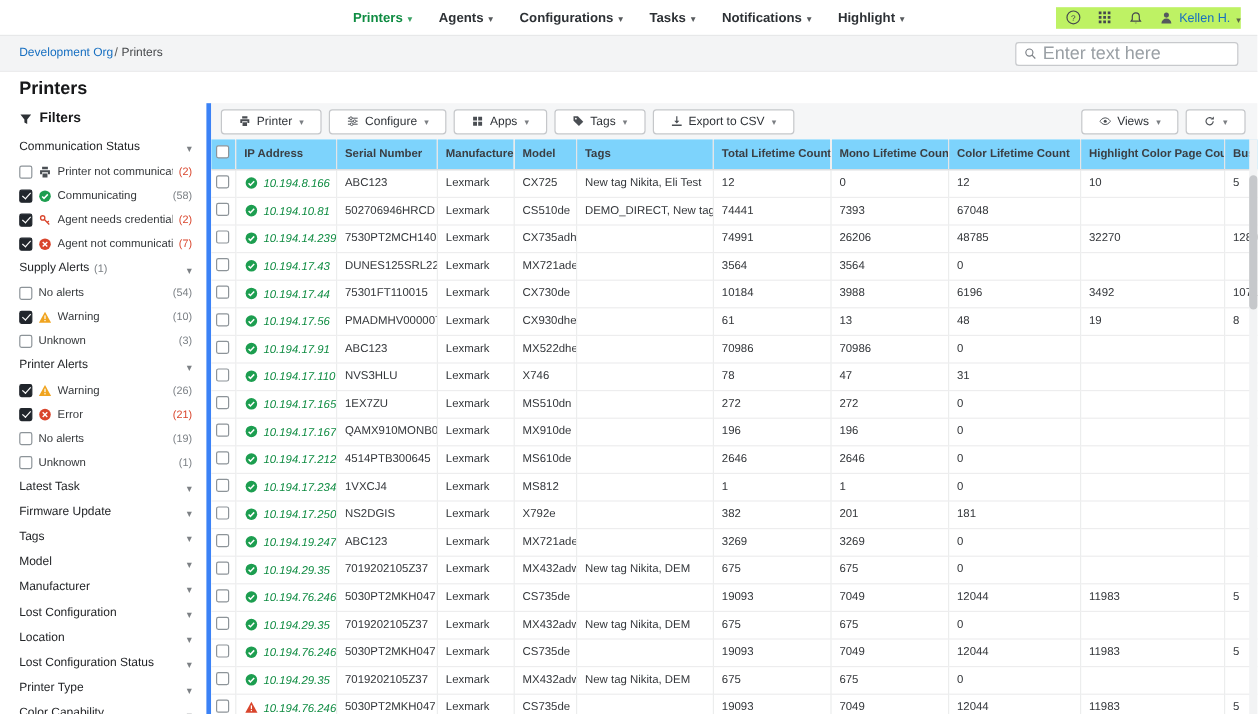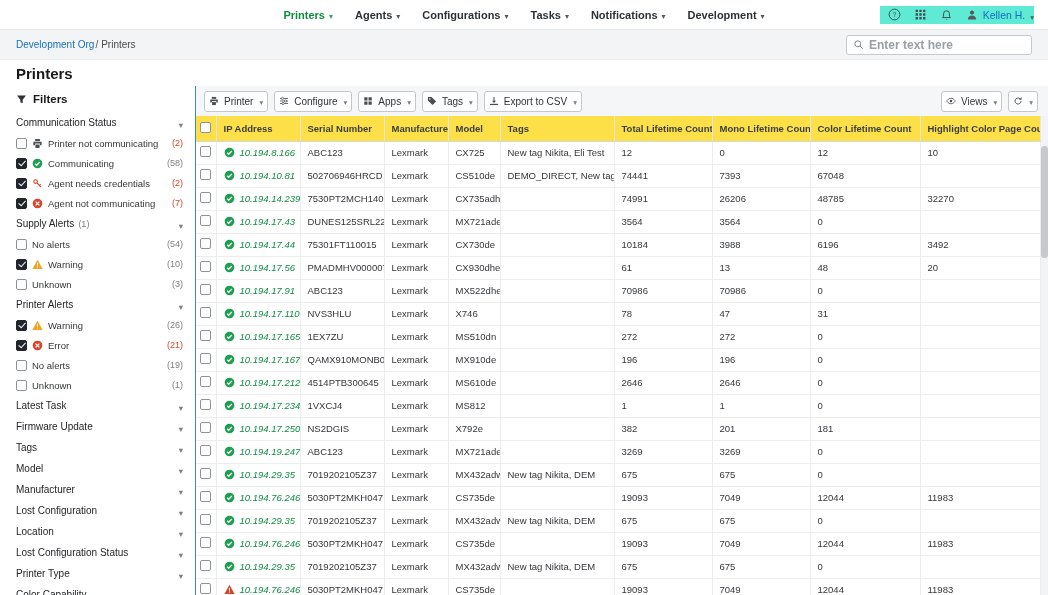--- a/index.html
+++ b/index.html
@@ -6,50 +6,50 @@
   html,body { width:1048px; height:595px; overflow:hidden; background:#fff;
     font-family:"Liberation Sans","DejaVu Sans",sans-serif; color:#222; }
   .app { width:1048px; height:595px; display:flex; flex-direction:column; }
 
   
   .topnav { height:30px; flex:none; display:flex; align-items:center; padding:0 14px;
     border-bottom:1px solid #e7e8e9; position:relative; background:#fff; z-index:5; }
   .nav-center { position:absolute; left:0; right:0; display:flex; justify-content:center; gap:22px; }
   .nav-item { display:flex; align-items:center; gap:4px; font-size:11px; font-weight:bold; color:#2d3135; cursor:pointer; }
   .nav-item.active { color:var(--green); }
-  .nav-right { margin-left:auto; display:flex; align-items:center; gap:13px; position:relative; z-index:2; background:#5eead4; padding-left:8px; }
+  .nav-right { margin-left:auto; display:flex; align-items:center; gap:13px; position:relative; z-index:2; background:#bef264; padding-left:8px; }
   .sic { width:13px; height:13px; color:#45494e; display:inline-block; cursor:pointer; }
   .sic.small { width:12px; height:12px; color:#55595e; }
   .user-chip { display:flex; align-items:center; gap:5px; cursor:pointer; }
   .user-name { font-size:10.5px; color:var(--blue); }
   .chev::after { content:"\25BE"; font-size:7.5px; color:currentColor; opacity:.8; line-height:1; display:inline-block; }
   .nav-item .chev::after { font-size:8px; }
   .user-chip .chev { color:#444; }
 
   
   .crumb-row { height:30px; flex:none; background:#f3f4f5; display:flex; align-items:center;
     justify-content:space-between; padding:0 16px; border-bottom:1px solid #ececed; }
   .breadcrumb { font-size:10px; }
   .crumb-org { color:var(--blue); text-decoration:none; cursor:pointer; }
   .crumb-sep { color:#555; margin:0 3px 0 1px; }
   .crumb-page { color:#47494c; }
   .search-box { width:186px; height:20px; background:#fff; border:1px solid #c7c9cc; border-radius:3px;
     display:flex; align-items:center; gap:5px; padding:0 6px; }
   .si { width:11px; height:11px; color:#7a7f85; flex:none; }
-  .search-box input { border:none; outline:none; background:transparent; font-size:12px; flex:1; min-width:0;
-    font-family:inherit; color:#333;font-weight:bold; }
+  .search-box input { border:none; outline:none; background:transparent; font-size:15px; flex:1; min-width:0;
+    font-family:inherit; color:#333; }
   .search-box input::placeholder { color:#9aa0a5; }
 
   .page-title { font-size:15px; font-weight:bold; color:#17181a; margin:5px 16px 3px; line-height:18px; flex:none; }
 
   
   .content { flex:1; min-height:0; display:flex; position:relative; }
 
   
-  .sidebar { width:196px; flex:none; border-right:1px solid #3b82f6; padding:3px 0 0 16px; overflow:hidden; }
+  .sidebar { width:176px; flex:none; border-right:4px solid #3b82f6; padding:3px 0 0 16px; overflow:hidden; }
   .filters-head { display:flex; align-items:center; gap:6px; height:20px; margin-bottom:3px; }
   .funnel { width:11px; height:11px; color:#2e3236; }
   .filters-title { font-size:11.5px; font-weight:bold; color:#17181a; }
   .f-sec-head { height:21px; display:flex; align-items:center; padding-right:12px; cursor:pointer; }
   .f-sec-label { font-size:10px; font-weight:normal; color:#232528; white-space:nowrap; }
   .f-sec-count { font-size:9px; color:#7c8186; margin-left:4px; }
   .f-sec-head .chev { margin-left:auto; color:#5c6166; }
   .f-sec-head .chev::after { font-size:8.5px; }
   .f-item { height:20px; display:flex; align-items:center; gap:5px; padding-right:12px; cursor:pointer; }
   .cb { width:11px; height:11px; border:1px solid #8d9499; border-radius:2px; background:#fff; flex:none;
@@ -61,29 +61,29 @@
   .f-label { font-size:9.5px; color:#34373a; flex:1; white-space:nowrap; overflow:hidden; }
   .f-count { font-size:9px; color:#7c8186; flex:none; }
   .f-count.alert { color:var(--err); }
 
   
   .main { flex:1; min-width:0; display:flex; flex-direction:column; }
   .toolbar { height:30px; flex:none; background:#f5f6f7; display:flex; align-items:center;
     justify-content:space-between; padding:0 10px 0 8px; }
   .tb-group { display:flex; align-items:center; gap:6px; }
   .tbtn { height:21px; background:#fff; border:1px solid #c5c7ca; border-radius:3px; display:inline-flex;
-    align-items:center; gap:5px; padding:0 4px; font-size:10px; color:#2f3338; font-family:inherit; cursor:pointer; }
+    align-items:center; gap:5px; padding:0 14px; font-size:10px; color:#2f3338; font-family:inherit; cursor:pointer; }
   .tb-ic { width:10px; height:10px; color:#4a4e53; flex:none; }
   .tbtn .chev { color:#5a5e63; margin-left:1px; }
 
   
   .table-wrap { flex:1; min-height:0; overflow:hidden; background:#fff; }
   table { border-collapse:collapse; table-layout:fixed; width:914px; }
   th, td { text-align:left; white-space:nowrap; overflow:hidden; font-size:9.5px; }
-  th { height:25px; padding:0 7px; font-weight:bold; color:#3a3e43; background:#fde047;
+  th { height:25px; padding:0 7px; font-weight:bold; color:#3a3e43; background:#7dd3fc;
     border-bottom:1px solid #d5d7d9; border-right:1px solid #e4e5e7; }
   td { height:23px; padding:0 7px; color:#33363a; border-bottom:1px solid #ededee; border-right:1px solid #eceded; }
   .c-cb { text-align:center; padding:0; }
   .c-ip .st { width:11px; height:11px; display:inline-block; vertical-align:-2px; margin-right:5px; }
   .ip { color:var(--green); text-decoration:none; cursor:pointer;font-style:italic; }
 
   
   .vscroll { position:absolute; right:0; top:30px; bottom:0; width:7px; background:#f2f3f4; }
   .vthumb { width:7px; height:112px; margin-top:30px; background:#c6c8cb; border-radius:4px; cursor:pointer; }
 
@@ -110,21 +110,21 @@
   </div>
         <div class="nav-item">
     <span class="nav-label">Tasks</span>
     <span class="chev"></span>
   </div>
         <div class="nav-item">
     <span class="nav-label">Notifications</span>
     <span class="chev"></span>
   </div>
         <div class="nav-item">
-    <span class="nav-label">Development</span>
+    <span class="nav-label">Highlight</span>
     <span class="chev"></span>
   </div>
       </nav>
     <div class="nav-right">
       <span class="sic">
           <svg viewBox="0 0 16 16">
             <circle cx="8" cy="8" r="6.6" fill="none" stroke="currentColor" stroke-width="1.2"></circle>
             <text x="8" y="11.2" text-anchor="middle" font-size="8.5" fill="currentColor">?</text>
           </svg>
         </span>
@@ -591,21 +591,21 @@
                       <circle cx="8" cy="8" r="7" fill="#1d9e50"></circle>
                       <path d="M4.6 8.4l2.2 2.2 4.6-4.8" fill="none" stroke="#fff" stroke-width="1.8"></path>
                     </svg></span><a class="ip">10.194.17.56</a></td>
     <td>PMADMHV000007</td>
     <td>Lexmark</td>
     <td>CX930dhe</td>
     <td></td>
     <td>61</td>
     <td>13</td>
     <td>48</td>
-    <td>20</td>
+    <td>19</td>
     <td>8</td>
   </tr>
               <tr>
     <td class="c-cb"><span class="cb"></span></td>
     <td class="c-ip"><span class="st"><svg viewBox="0 0 16 16">
                       <circle cx="8" cy="8" r="7" fill="#1d9e50"></circle>
                       <path d="M4.6 8.4l2.2 2.2 4.6-4.8" fill="none" stroke="#fff" stroke-width="1.8"></path>
                     </svg></span><a class="ip">10.194.17.91</a></td>
     <td>ABC123</td>
     <td>Lexmark</td>

